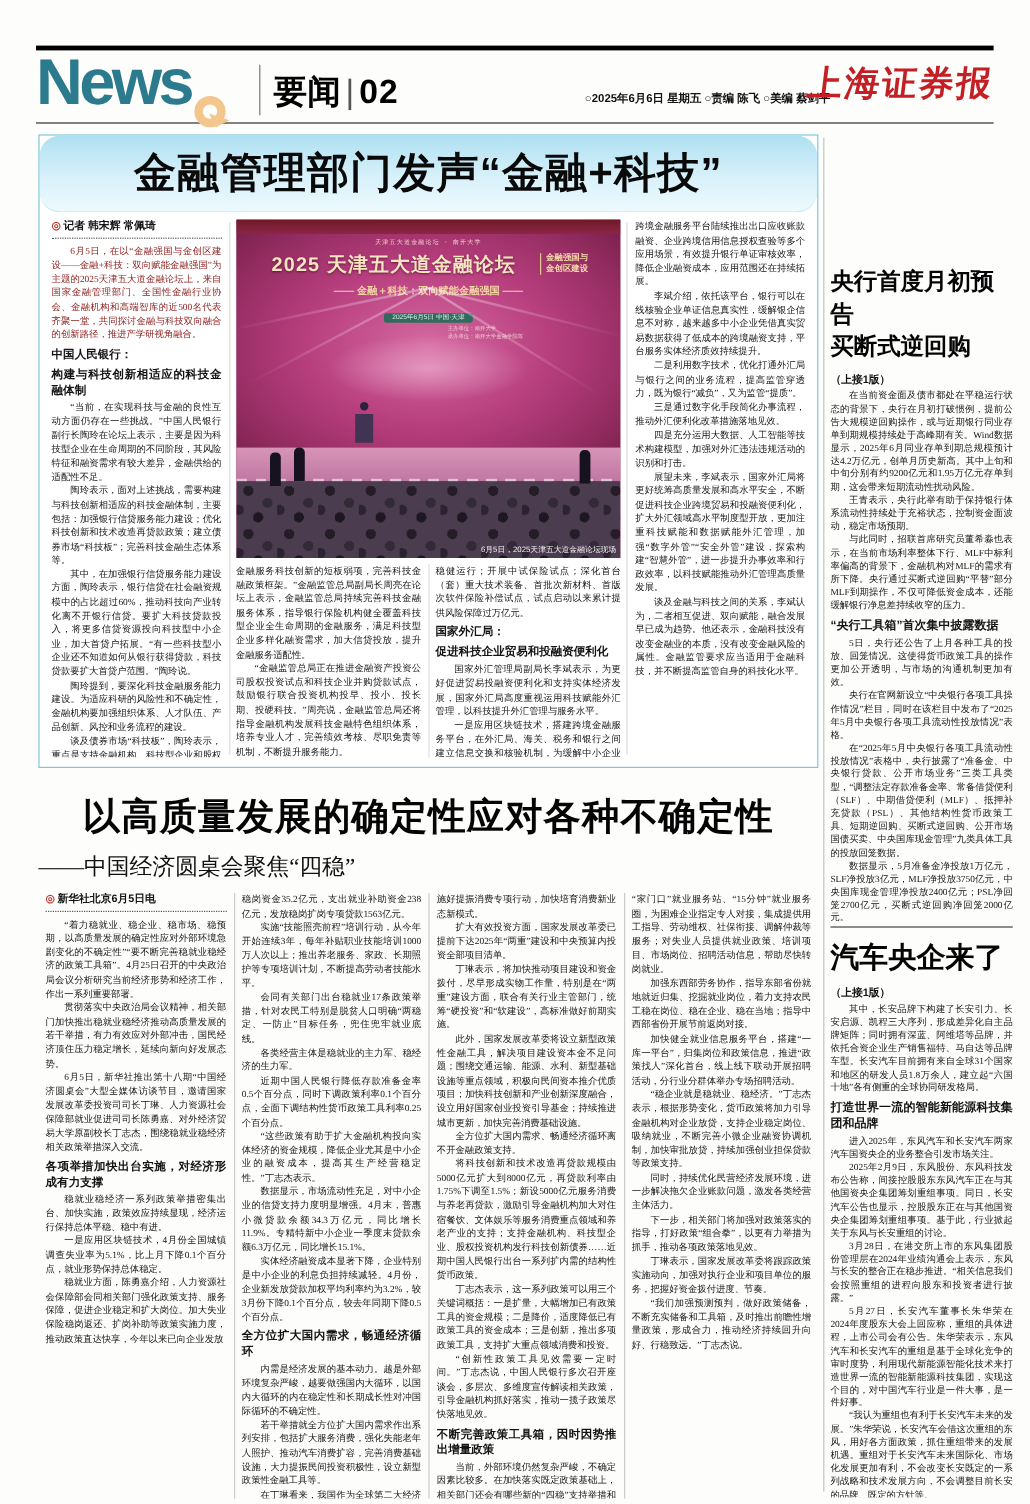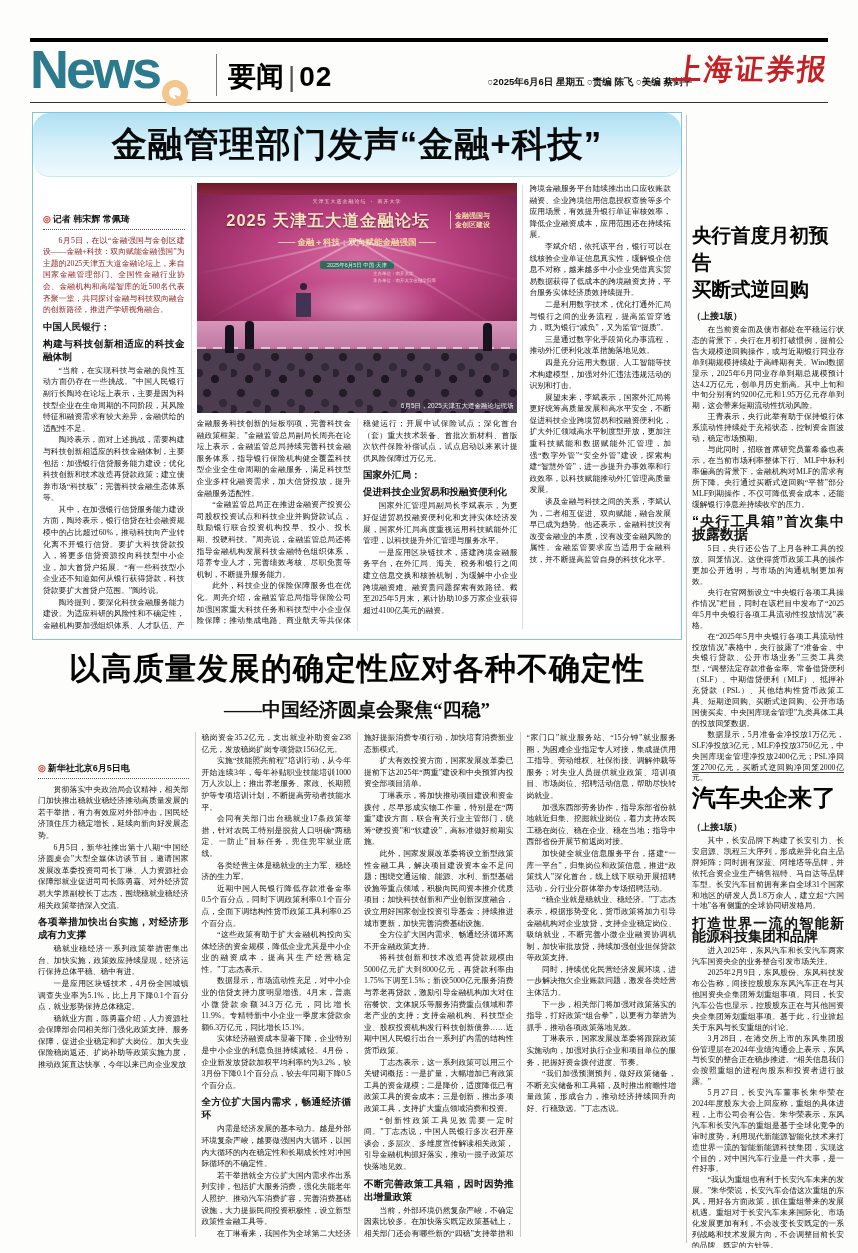--- a/index.html
+++ b/index.html
@@ -40,24 +40,24 @@
   .midtxt{flex:1;margin-top:5px;column-count:2;column-gap:12px;column-rule:1px solid #e0e0e0;overflow:hidden;}
   
   .tcol,.midtxt{font-size:7.8px;line-height:11.6px;text-align:justify;}
   .it{margin:0;}
   .it-p{text-indent:2em;}
   .it-cont{text-indent:0;}
   .it-lede{text-indent:2em;color:#8e2121;}
   .it-sub{font-family:"Liberation Sans",sans-serif;font-weight:bold;font-size:9.6px;line-height:13px;
           margin:4px 0 2px;text-indent:0;}
   .byline{font-family:"Liberation Sans",sans-serif;font-weight:bold;font-size:9px;
-          padding-bottom:3px;border-bottom:1px dotted #555;margin-bottom:5px;margin-top:31px;}
+          padding-bottom:3px;border-bottom:1px dotted #555;margin-bottom:5px;}
   .byline .dot{color:#c0392b;margin-right:2px;}
   
-  .photo{position:relative;width:100%;height:230px;overflow:hidden;background:#8e2a5d;
+  .photo{position:relative;width:100%;height:282px;overflow:hidden;background:#8e2a5d;
          font-family:"Liberation Sans",sans-serif;}
   .ph-top{position:absolute;inset:0 0 92px 0;
           background:radial-gradient(ellipse at 50% 55%,#d4699f 0%,#b83f7f 45%,#932c60 78%,#741f49 100%);}
   .ph-strip{position:absolute;top:0;left:0;right:0;height:12px;
             background:linear-gradient(180deg,#6d1a25,#8e2547);}
   .ph-logos{position:absolute;top:15px;left:0;right:0;text-align:center;font-size:5px;
             color:rgba(255,236,222,.85);letter-spacing:1px;}
   .ph-title{position:absolute;top:27px;left:0;right:18%;text-align:center;font-weight:bold;
             font-size:16.5px;color:#f7e4c0;text-shadow:0 1px 2px rgba(60,0,30,.65);letter-spacing:1px;}
   .ph-side{position:absolute;top:28px;left:79%;font-size:7px;line-height:9px;color:#f3d9a8;
@@ -83,32 +83,32 @@
          radial-gradient(circle 6px at 26px 18px,#332a38 70%,transparent 72%),
          radial-gradient(circle 6px at 18px 30px,#1d1722 70%,transparent 72%),
          radial-gradient(circle 6px at 2px 24px,#2b2330 70%,transparent 72%);
        background-size:34px 36px;}
   .pg1,.pg2,.pg3{position:absolute;width:9px;height:28px;background:#171220;border-radius:4px 4px 0 0;}
   .pg1{left:9%;bottom:60px;} .pg2{left:15%;bottom:64px;} .pg3{right:8%;bottom:62px;}
   .ph-caption{position:absolute;right:4px;bottom:2px;font-size:6.5px;color:rgba(255,255,255,.92);}
   
   .eco{position:absolute;left:32px;top:646px;width:650px;height:604px;}
   .eco h2{text-align:center;font-family:"Liberation Sans",sans-serif;font-size:31px;
-          letter-spacing:1px;margin-top:2px;color:#050505;}
-  .esub{text-align:center;font-size:19px;font-weight:bold;margin:7px 0 9px;color:#111;}
+          letter-spacing:1px;margin-top:14px;color:#050505;}
+  .esub{font-size:19px;font-weight:normal;margin:7px 0 9px;color:#111;}
   .ecocols{display:flex;height:505px;overflow:hidden;justify-content:center;}
   .ecol{width:163px;padding:0 6px;overflow:hidden;font-size:7.8px;line-height:11.6px;text-align:justify;}
   .ecol + .ecol{border-left:1px solid #ccc;}
   
   .rightcol{position:absolute;left:692px;top:112px;width:152px;height:1140px;}
   .artA{position:absolute;top:110px;left:0;right:0;}
   .rh1{font-family:"Liberation Sans",sans-serif;font-weight:bold;font-size:19.5px;line-height:27px;color:#050505;}
   .contnote{font-weight:bold;font-size:9px;margin:7px 0 2px;font-family:"Liberation Sans",sans-serif;}
   .rbody{font-size:7.8px;line-height:10.9px;text-align:justify;overflow:hidden;}
-  .rbody .it-sub{font-size:14px;margin:5px 0 3px;}
+  .rbody .it-sub{font-size:10px;margin:5px 0 3px;}
   .abody{height:472px;}
   .rdiv{position:absolute;top:660px;left:0;right:0;height:1px;background:#444;}
   .artB{position:absolute;top:670px;left:0;right:0;}
   .rh2{font-family:"Liberation Sans",sans-serif;font-weight:bold;font-size:24px;color:#050505;}
   .bbody{height:412px;margin-top:2px;}
 </style>
 </head>
 <body>
 
 <div class="rule-top"></div>
@@ -199,20 +199,21 @@
   </div>
 </section>
 
 <section class="eco">
   <h2>以高质量发展的确定性应对各种不确定性</h2>
   <div class="esub">——中国经济圆桌会聚焦“四稳”</div>
   <div class="ecocols">
     <div class="ecol">
       <div class="byline"><span class="dot">◎</span><span>新华社北京6月5日电</span></div>
       <div>
+          <div class="it it-p">“着力稳就业、稳企业、稳市场、稳预期，以高质量发展的确定性应对外部环境急剧变化的不确定性”“要不断完善稳就业稳经济的政策工具箱”。4月25日召开的中央政治局会议分析研究当前经济形势和经济工作，作出一系列重要部署。</div>
           <div class="it it-p">贯彻落实中央政治局会议精神，相关部门加快推出稳就业稳经济推动高质量发展的若干举措，有力有效应对外部冲击，国民经济顶住压力稳定增长，延续向新向好发展态势。</div>
           <div class="it it-p">6月5日，新华社推出第十八期“中国经济圆桌会”大型全媒体访谈节目，邀请国家发展改革委投资司司长丁琳、人力资源社会保障部就业促进司司长陈勇嘉、对外经济贸易大学原副校长丁志杰，围绕稳就业稳经济相关政策举措深入交流。</div>
           <div class="it it-sub">各项举措加快出台实施，对经济形成有力支撑</div>
           <div class="it it-p">稳就业稳经济一系列政策举措密集出台、加快实施，政策效应持续显现，经济运行保持总体平稳、稳中有进。</div>
           <div class="it it-p">一是应用区块链技术，4月份全国城镇调查失业率为5.1%，比上月下降0.1个百分点，就业形势保持总体稳定。</div>
           <div class="it it-p">稳就业方面，陈勇嘉介绍，人力资源社会保障部会同相关部门强化政策支持、服务保障，促进企业稳定和扩大岗位。加大失业保险稳岗返还、扩岗补助等政策实施力度，推动政策直达快享，今年以来已向企业发放</div>
         </div>
     </div>
     <div class="ecol">
         <div class="it it-cont">稳岗资金35.2亿元，支出就业补助资金238亿元，发放稳岗扩岗专项贷款1563亿元。</div>

